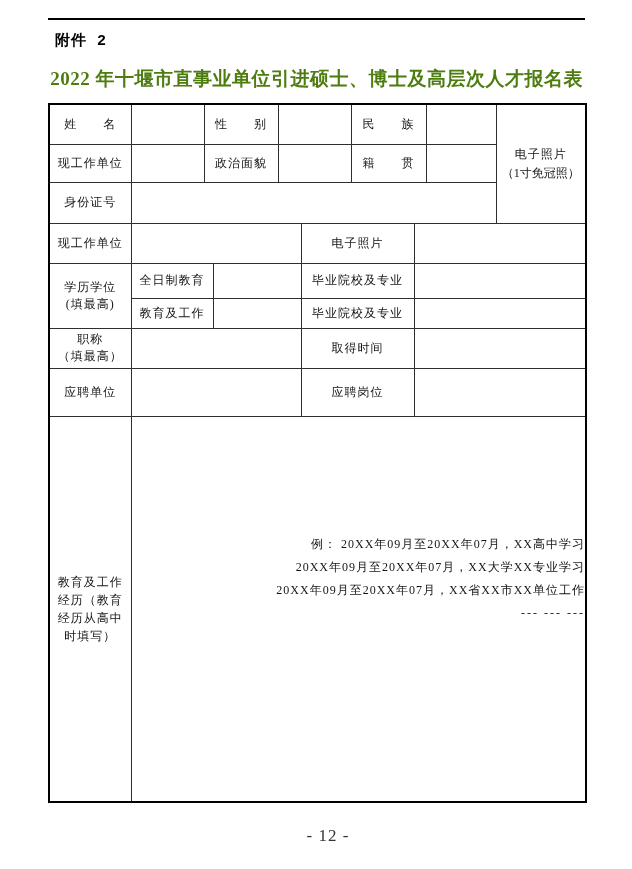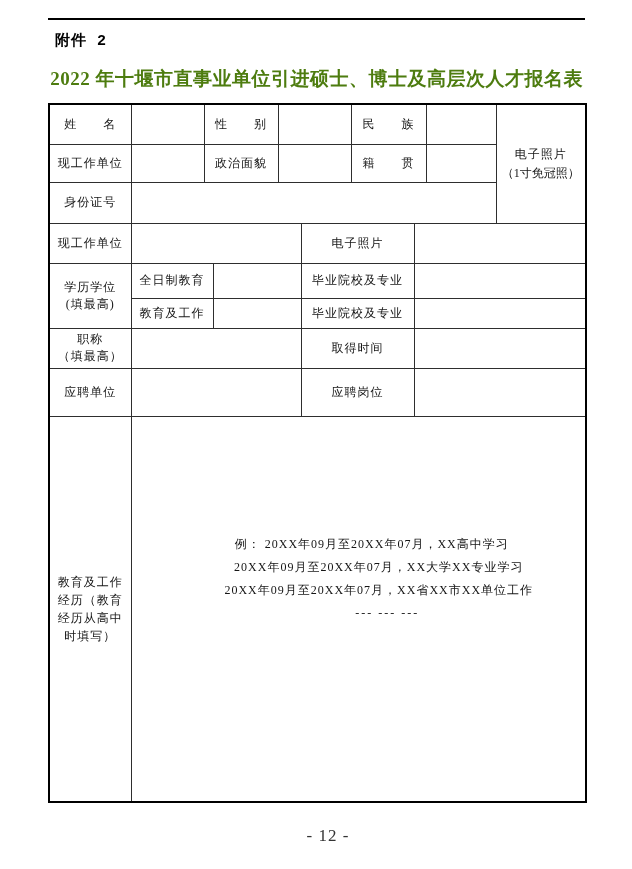--- a/index.html
+++ b/index.html
@@ -39,21 +39,21 @@
     letter-spacing:1px;
     line-height:17px;
     overflow:hidden;
   }
   td.photo-cell div.ln2 { font-size:12px; letter-spacing:0; }
   td.photo-cell { line-height:19px; }
 
   td.exp-label { line-height:18px; }
 
   td.exp-content {
-    text-align:center;
+    text-align:right;
     vertical-align:top;
     padding:116px 0 0 27px;
     line-height:23px;
     letter-spacing:1px;
   }
   .ex-first span.pfx { margin-right:4px; }
   .ex-cont { margin-left:14px; }
   .ex-dash { margin-left:31px; letter-spacing:2px; color:#222; }
 
   .page-number {

